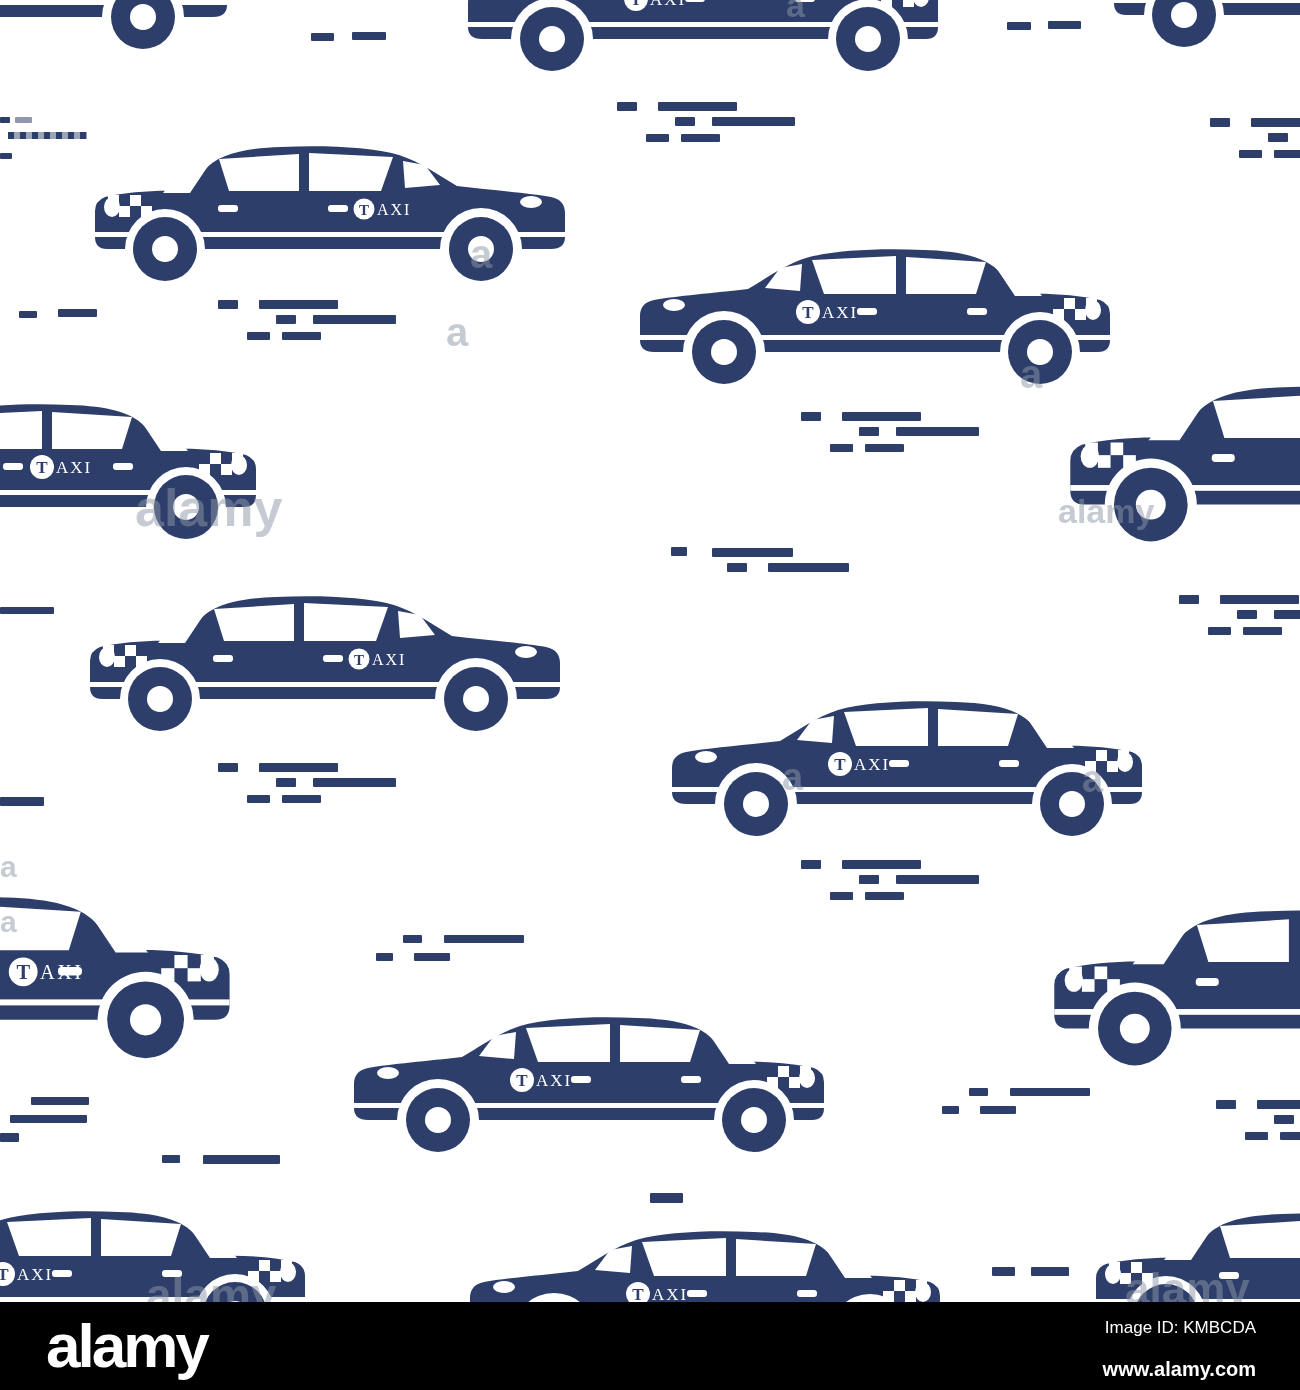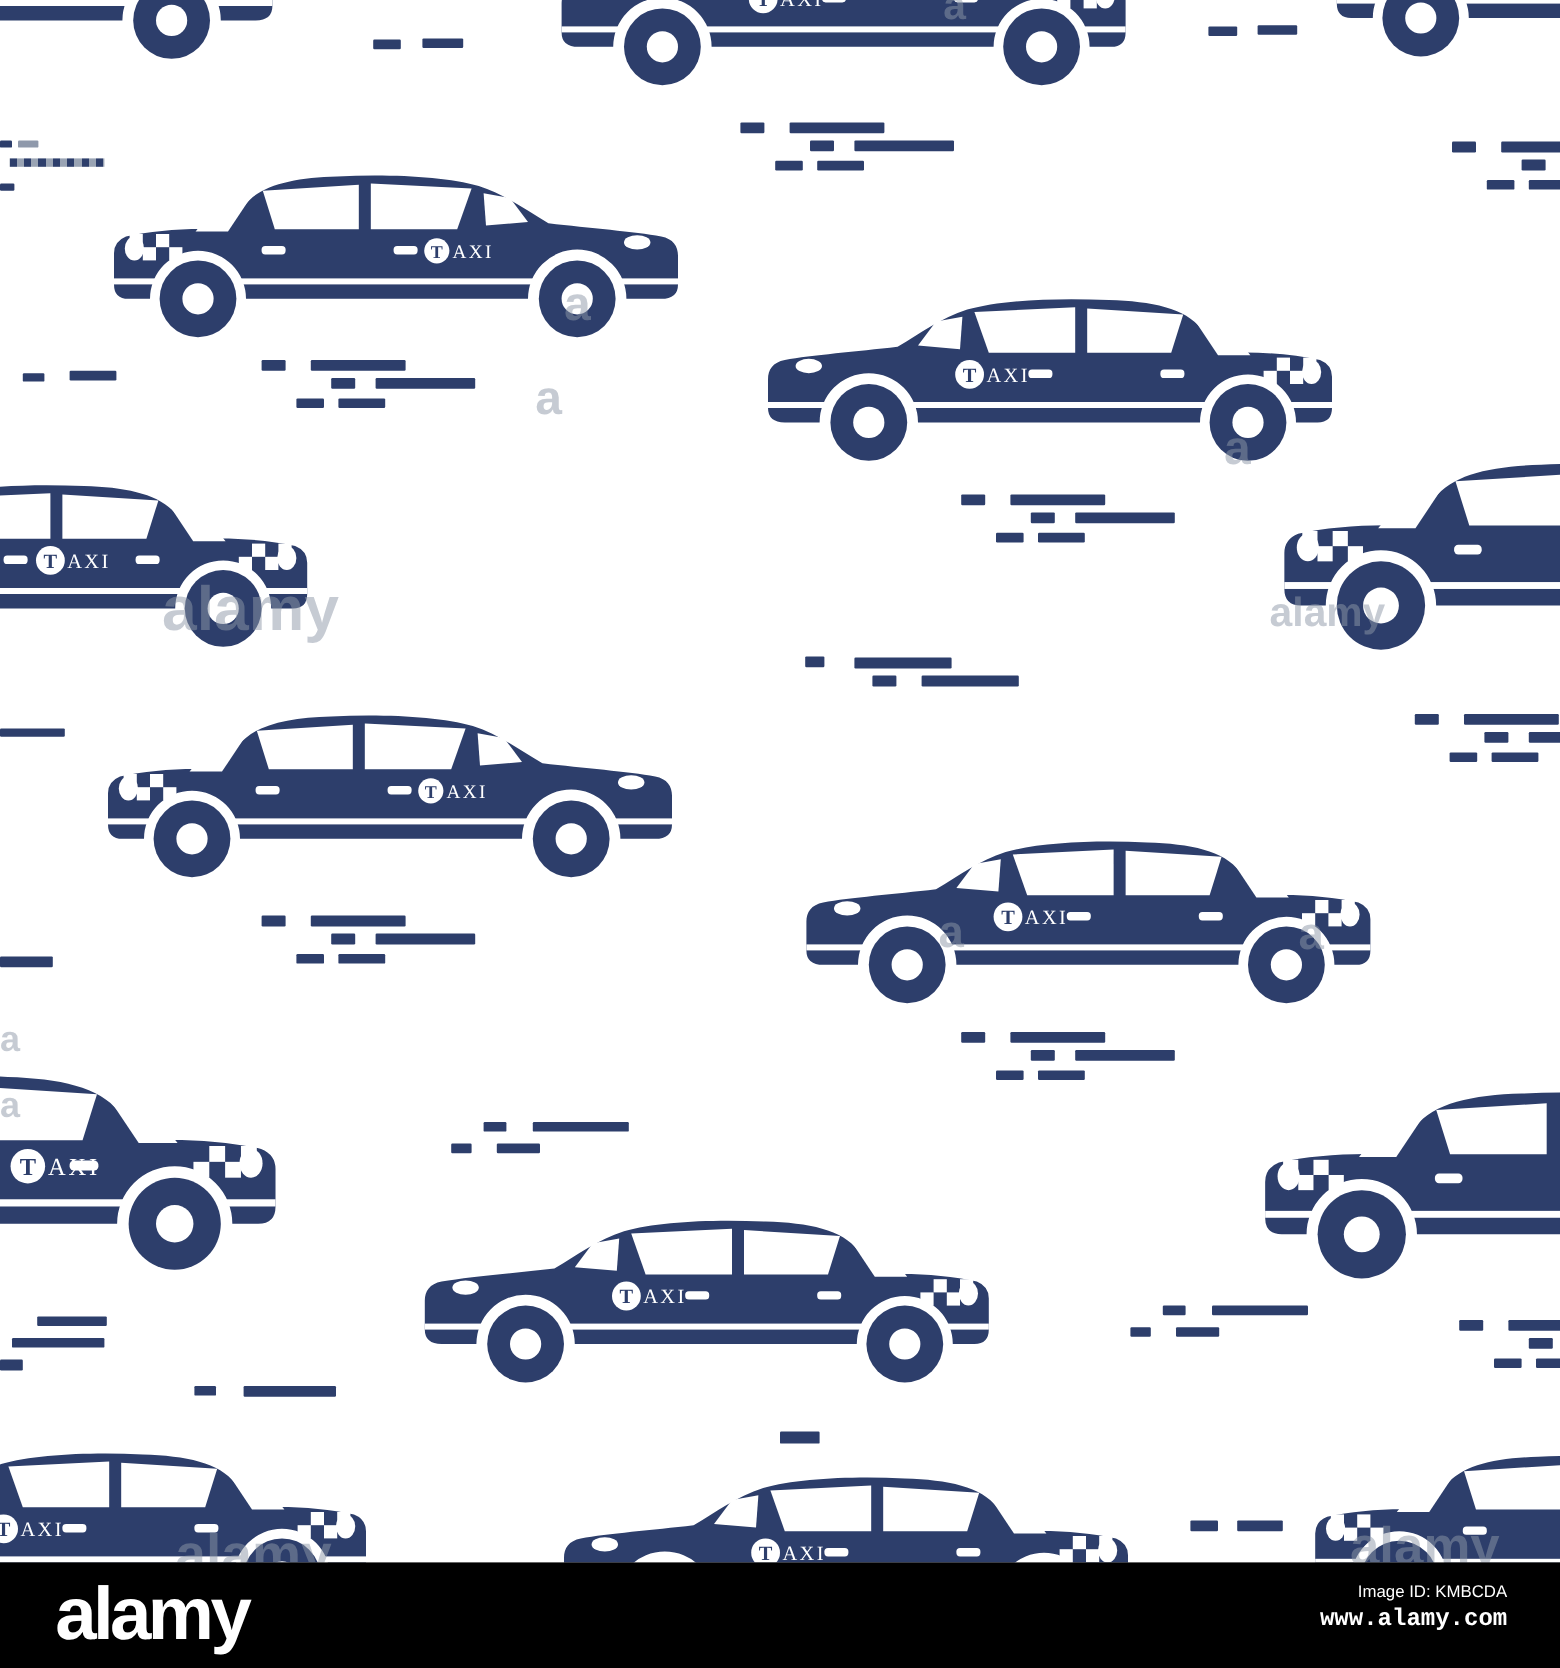--- a/index.html
+++ b/index.html
@@ -8,22 +8,22 @@
   #pattern-layer{position:absolute;left:0;top:0;width:1300px;height:1302px;overflow:hidden;}
   .car{position:absolute;}
   .dash{position:absolute;border-radius:1px;}
   .wm{position:absolute;color:#8e98a8;opacity:0.5;font-weight:bold;
       font-family:"Liberation Sans", sans-serif;pointer-events:none;white-space:nowrap;}
   .striped{position:absolute;}
   #footer-bar{position:absolute;left:0;top:1302px;width:1300px;height:88px;background:#000;z-index:50;}
   #footer-logo{position:absolute;left:46px;top:8px;color:#fff;font-size:62px;font-weight:bold;
                letter-spacing:-3px;font-family:"Liberation Sans", sans-serif;}
   #footer-meta{position:absolute;right:44px;top:16px;text-align:right;color:#fff;}
-  #footer-id{font-size:14px;font-family:"Liberation Sans", sans-serif;margin-left:44px;}
-  #footer-url{font-size:20px;font-weight:bold;margin-top:4px;font-family:Liberation Mono, monospace;}
+  #footer-id{font-size:17px;font-family:"Liberation Sans", sans-serif;margin-left:44px;}
+  #footer-url{font-size:20px;font-weight:bold;margin-top:20px;font-family:Liberation Sans, sans-serif;}
 </style>
 </head>
 <body>
 
 <div id="stage">
   <div id="pattern-layer">
       <svg class="car" style="left:-245px;top:-87px" width="480" height="140" viewBox="0 0 480 140">
     <path fill="#2d3e6b" d="M 12 52 C 34 47 62 45 88 46 C 99 44 103 36 111 26
       C 124 9 152 3 188 2 C 232 0 278 2 306 10 C 328 17 345 30 364 41
       C 398 45 436 48 458 52 C 468 54 472 60 472 68 L 472 92 Q 472 104 458 104

